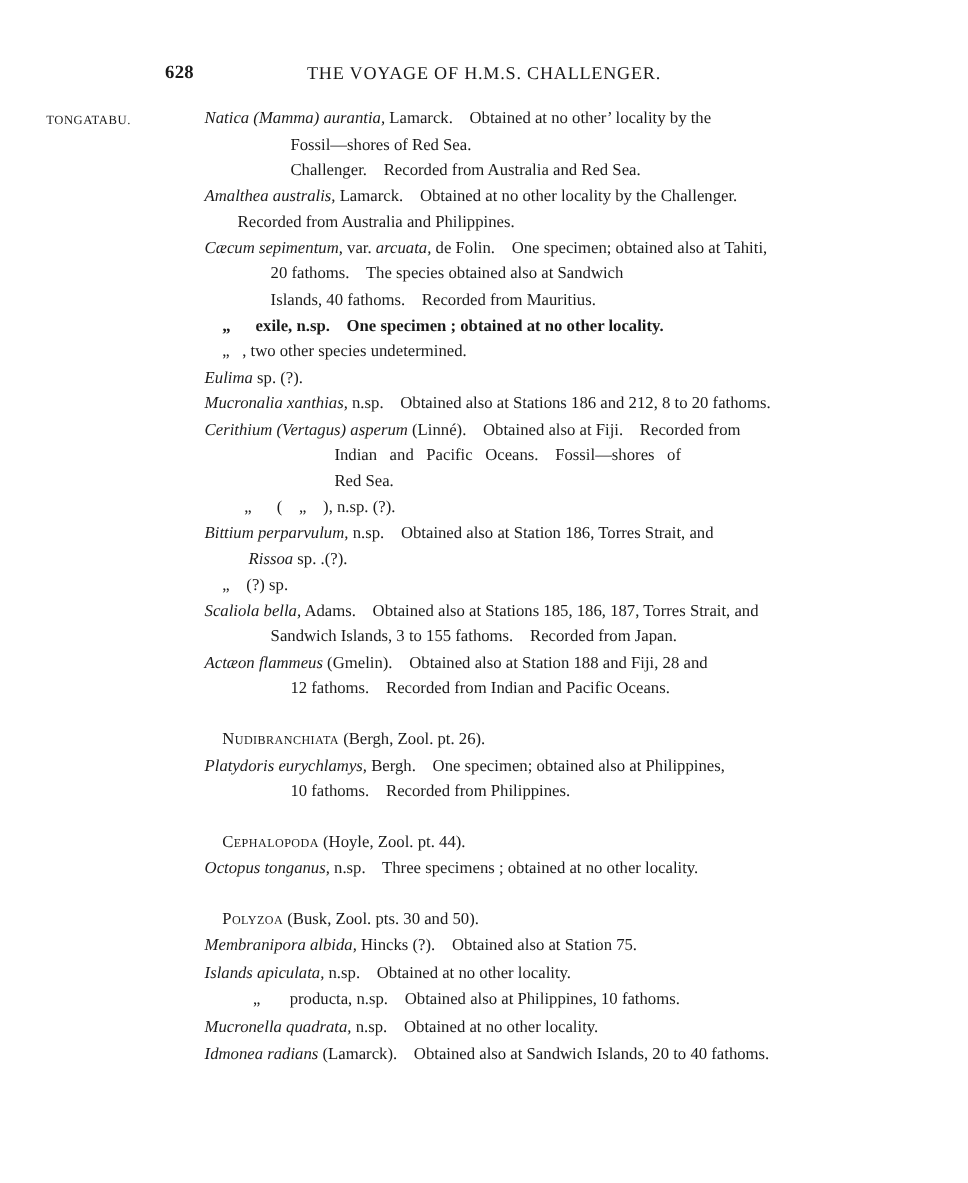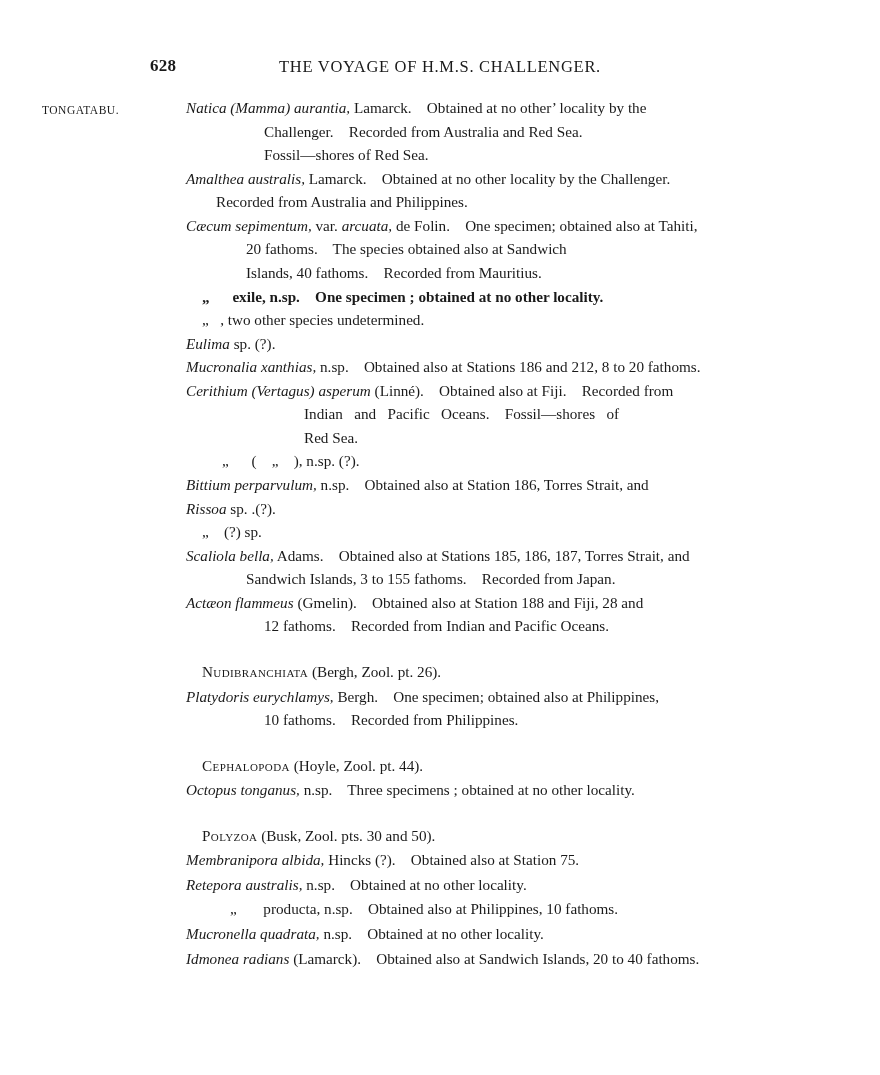--- a/index.html
+++ b/index.html
@@ -98,22 +98,22 @@
     <div class="page-number">628</div>
     <div class="running-title">THE VOYAGE OF H.M.S. CHALLENGER.</div>
   </div>
 
   <div class="margin-note">TONGATABU.</div>
 
   <div class="content">
     <div id="entries-root">
         <div class="entry entry-block">
           <div class="line" style="padding-left: 0px;"><span class="it">Natica (Mamma) aurantia,</span><span> Lamarck.    Obtained at no other’ locality by the</span></div>
+          <div class="line" style="padding-left: 78px;"><span>Fossil—shores of Red Sea.</span></div>
           <div class="line" style="padding-left: 78px;"><span>Challenger.    Recorded from Australia and Red Sea.</span></div>
-          <div class="line" style="padding-left: 78px;"><span>Fossil—shores of Red Sea.</span></div>
         </div>
         <div class="entry entry-block">
           <div class="line" style="padding-left: 0px;"><span class="it">Amalthea australis,</span><span> Lamarck.    Obtained at no other locality by the Challenger.</span></div>
           <div class="line" style="padding-left: 30px;"><span>Recorded from Australia and Philippines.</span></div>
         </div>
         <div class="entry entry-block">
           <div class="line" style="padding-left: 0px;"><span class="it">Cæcum sepimentum,</span><span> var. </span><span class="it">arcuata,</span><span> de Folin.    One specimen; obtained also at Tahiti,</span></div>
           <div class="line" style="padding-left: 60px;"><span>20 fathoms.    The species obtained also at Sandwich</span></div>
           <div class="line" style="padding-left: 60px;"><span>Islands, 40 fathoms.    Recorded from Mauritius.</span></div>
         </div>
@@ -134,21 +134,21 @@
           <div class="line" style="padding-left: 118px;"><span>Indian   and   Pacific   Oceans.    Fossil—shores   of</span></div>
           <div class="line" style="padding-left: 118px;"><span>Red Sea.</span></div>
         </div>
         <div class="entry entry-block">
           <div class="line" style="padding-left: 36px;"><span>„      (    „    ), n.sp. (?).</span></div>
         </div>
         <div class="entry entry-block">
           <div class="line" style="padding-left: 0px;"><span class="it">Bittium perparvulum,</span><span> n.sp.    Obtained also at Station 186, Torres Strait, and</span></div>
         </div>
         <div class="entry entry-block">
-          <div class="line" style="padding-left: 0px;"><span class="it">Rissoa</span><span> sp. .(?).</span></div>
+          <div class="line" style="padding-left: 0px; margin-left: 40px;"><span class="it">Rissoa</span><span> sp. .(?).</span></div>
         </div>
         <div class="entry entry-block">
           <div class="line" style="padding-left: 16px;"><span>„    (?) sp.</span></div>
         </div>
         <div class="entry entry-block">
           <div class="line" style="padding-left: 0px;"><span class="it">Scaliola bella,</span><span> Adams.    Obtained also at Stations 185, 186, 187, Torres Strait, and</span></div>
           <div class="line" style="padding-left: 60px;"><span>Sandwich Islands, 3 to 155 fathoms.    Recorded from Japan.</span></div>
         </div>
         <div class="entry entry-block">
           <div class="line" style="padding-left: 0px;"><span class="it">Actæon flammeus</span><span> (Gmelin).    Obtained also at Station 188 and Fiji, 28 and</span></div>
@@ -168,21 +168,21 @@
           <div class="entry entry-block">
             <div class="line" style="padding-left: 0px;"><span class="it">Octopus tonganus,</span><span> n.sp.    Three specimens ; obtained at no other locality.</span></div>
           </div>
         </div>
         <div class="section">
           <div class="section-head"><span class="sc">Polyzoa</span><span> (Busk, Zool. pts. 30 and 50).</span></div>
           <div class="entry entry-block">
             <div class="line" style="padding-left: 0px;"><span class="it">Membranipora albida,</span><span> Hincks (?).    Obtained also at Station 75.</span></div>
           </div>
           <div class="entry entry-block">
-            <div class="line" style="padding-left: 0px;"><span class="it">Retepora australis,</span><span> n.sp.    Obtained at no other locality.</span></div>
+            <div class="line" style="padding-left: 0px;"><span class="it">Islands apiculata,</span><span> n.sp.    Obtained at no other locality.</span></div>
           </div>
           <div class="entry entry-block">
             <div class="line" style="padding-left: 44px;"><span>„       producta, n.sp.    Obtained also at Philippines, 10 fathoms.</span></div>
           </div>
           <div class="entry entry-block">
             <div class="line" style="padding-left: 0px;"><span class="it">Mucronella quadrata,</span><span> n.sp.    Obtained at no other locality.</span></div>
           </div>
           <div class="entry entry-block">
             <div class="line" style="padding-left: 0px;"><span class="it">Idmonea radians</span><span> (Lamarck).    Obtained also at Sandwich Islands, 20 to 40 fathoms.</span></div>
           </div>

